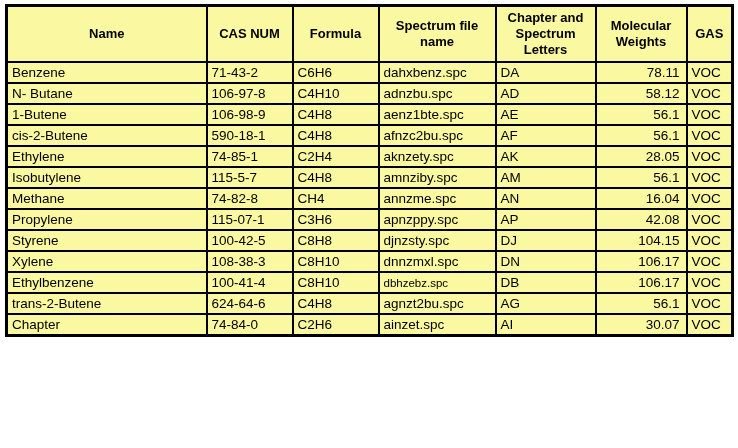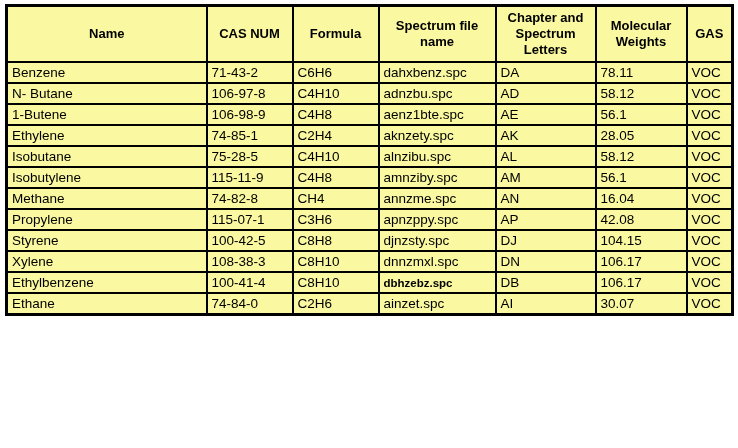--- a/index.html
+++ b/index.html
@@ -44,25 +44,26 @@
   }
   tbody td {
     height: 17px;
     font-size: 13.5px;
     padding: 1px 4px;
     text-align: left;
     vertical-align: middle;
   }
   
   tbody td:nth-child(6) {
+    text-align: right;
     padding-right: 6px;
   }
   tbody td.small-file {
     font-size: 11.5px;
-    font-weight: bold;
+    font-weight: normal;
   }
   
   col.c-name    { width: 200px; }
   col.c-cas     { width: 86px; }
   col.c-formula { width: 86px; }
   col.c-file    { width: 117px; }
   col.c-letters { width: 100px; }
   col.c-weight  { width: 91px; }
   col.c-gas     { width: 46px; }
 </style>
@@ -113,40 +114,40 @@
         <tr>
           <td>1-Butene</td>
           <td>106-98-9</td>
           <td>C4H8</td>
           <td>aenz1bte.spc</td>
           <td>AE</td>
           <td>56.1</td>
           <td>VOC</td>
         </tr>
         <tr>
+          <td>cis-2-Butene</td>
+          <td>590-18-1</td>
+          <td>C4H8</td>
+          <td>afnzc2bu.spc</td>
+          <td>AF</td>
+          <td>56.1</td>
+          <td>VOC</td>
+        </tr>
+        <tr>
           <td>Ethylene</td>
           <td>74-85-1</td>
           <td>C2H4</td>
           <td>aknzety.spc</td>
           <td>AK</td>
           <td>28.05</td>
           <td>VOC</td>
         </tr>
         <tr>
-          <td>Isobutane</td>
-          <td>75-28-5</td>
-          <td>C4H10</td>
-          <td>alnzibu.spc</td>
-          <td>AL</td>
-          <td>58.12</td>
-          <td>VOC</td>
-        </tr>
-        <tr>
           <td>Isobutylene</td>
-          <td>115-11-9</td>
+          <td>115-5-7</td>
           <td>C4H8</td>
           <td>amnziby.spc</td>
           <td>AM</td>
           <td>56.1</td>
           <td>VOC</td>
         </tr>
         <tr>
           <td>Methane</td>
           <td>74-82-8</td>
           <td>CH4</td>
@@ -185,21 +186,30 @@
         <tr>
           <td>Ethylbenzene</td>
           <td>100-41-4</td>
           <td>C8H10</td>
           <td class="small-file">dbhzebz.spc</td>
           <td>DB</td>
           <td>106.17</td>
           <td>VOC</td>
         </tr>
         <tr>
-          <td>Ethane</td>
+          <td>trans-2-Butene</td>
+          <td>624-64-6</td>
+          <td>C4H8</td>
+          <td>agnzt2bu.spc</td>
+          <td>AG</td>
+          <td>56.1</td>
+          <td>VOC</td>
+        </tr>
+        <tr>
+          <td>Chapter</td>
           <td>74-84-0</td>
           <td>C2H6</td>
           <td>ainzet.spc</td>
           <td>AI</td>
           <td>30.07</td>
           <td>VOC</td>
         </tr>
       </tbody>
   </table>
 </div>

